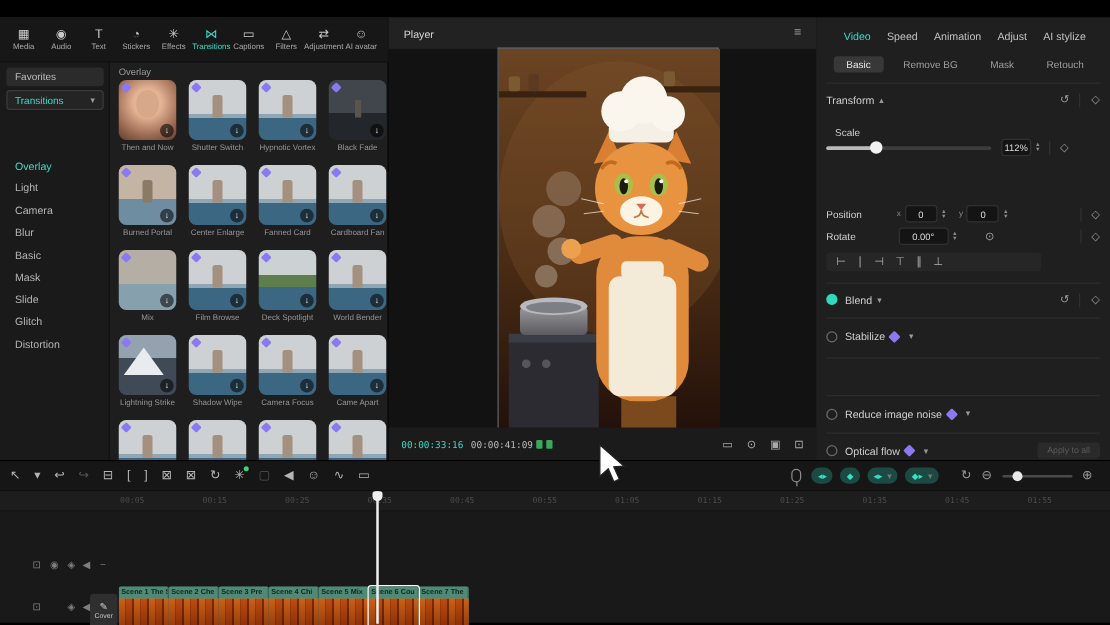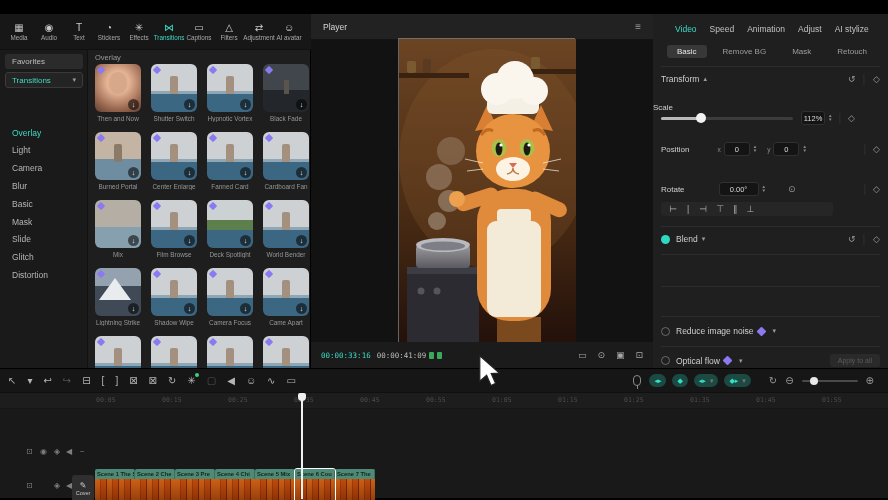--- a/index.html
+++ b/index.html
@@ -424,37 +424,37 @@
     <div class="hr abs" style="top:52px"></div>
 
     <div class="row abs" style="left:8px;top:60px;width:219px">
       <span class="ilabel">Transform</span>
       <span class="caret">▴</span>
       <span style="margin-left:auto" class="dim-ic">↺</span>
       <span class="sep" style="margin:0 6px">│</span>
       <span class="kf">◇</span>
     </div>
 
-    <div class="abs" style="left:0;top:82px"><span class="ilabel" style="font-size:8px">Scale</span></div>
+    <div class="abs" style="left:15px;top:82px"><span class="ilabel" style="font-size:8px">Scale</span></div>
     <div class="row abs" style="left:8px;top:97px;width:219px">
       <div class="slider-track" style="width:132px">
         <div class="slider-fill" style="width:40px"></div>
         <div class="slider-knob" style="left:35px"></div>
       </div>
       <div class="numbox" style="width:24px;height:14px;margin-left:8px">112%</div>
       <div class="stepper">
           <span>▲</span>
           <span>▼</span>
         </div>
       <span class="sep" style="margin:0 5px">│</span>
       <span class="kf">◇</span>
     </div>
 
 
-    <div class="row abs" style="left:8px;top:128px;width:219px">
+    <div class="row abs" style="left:8px;top:150px;width:219px">
       <span class="ilabel" style="font-size:8px">Position</span>
       <div class="row" style="margin-left:28px">
         <span style="font-size:6.5px;color:#8a8a8a">x</span>
         <div class="numbox" style="width:26px;height:14px;margin-left:3px">0</div>
         <div class="stepper">
             <span>▲</span>
             <span>▼</span>
           </div>
       </div>
       <div class="row" style="margin-left:10px">
@@ -496,20 +496,26 @@
     <div class="row abs" style="left:8px;top:220px;width:219px">
       <span class="dot-teal"></span>
       <span class="ilabel" style="margin-left:6px">Blend</span>
       <span class="caret">▾</span>
       <span style="margin-left:auto" class="dim-ic">↺</span>
       <span class="sep" style="margin:0 6px">│</span>
       <span class="kf">◇</span>
     </div>
 
     <div class="hr abs" style="top:240px"></div>
+    <div class="row abs" style="left:8px;top:250px;width:219px">
+      <span class="chk"></span>
+      <span class="ilabel" style="margin-left:6px">Stabilize</span>
+      <span class="gem-s"></span>
+      <span class="caret">▾</span>
+    </div>
 
     <div class="hr abs" style="top:272px"></div>
 
     <div class="hr abs" style="top:302px"></div>
     <div class="row abs" style="left:8px;top:312px;width:219px">
       <span class="chk"></span>
       <span class="ilabel" style="margin-left:6px">Reduce image noise</span>
       <span class="gem-s"></span>
       <span class="caret">▾</span>
     </div>

